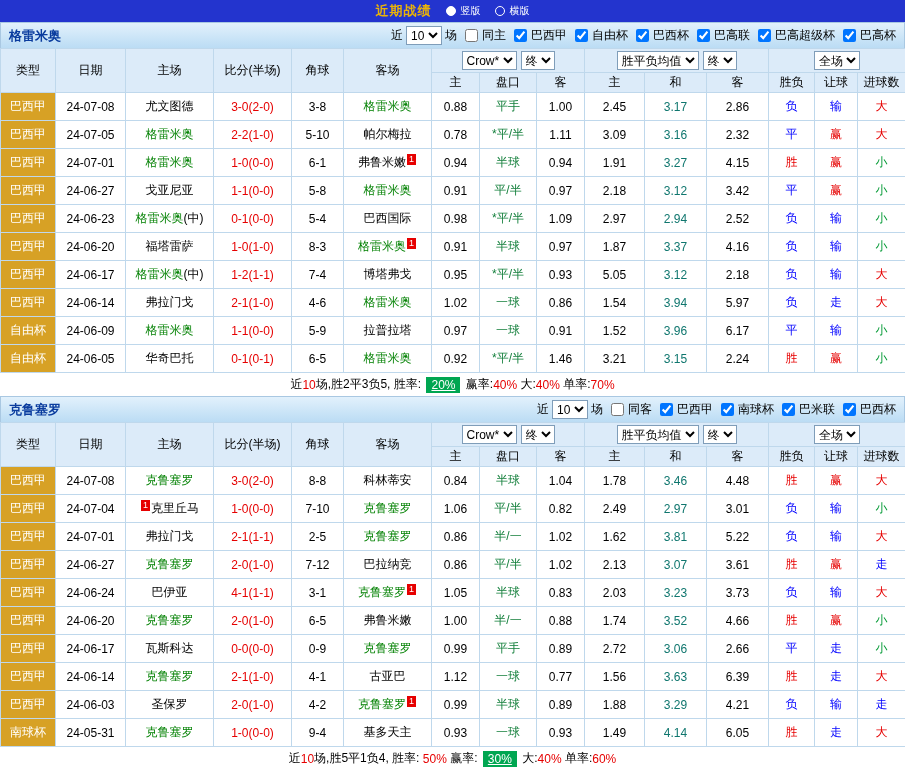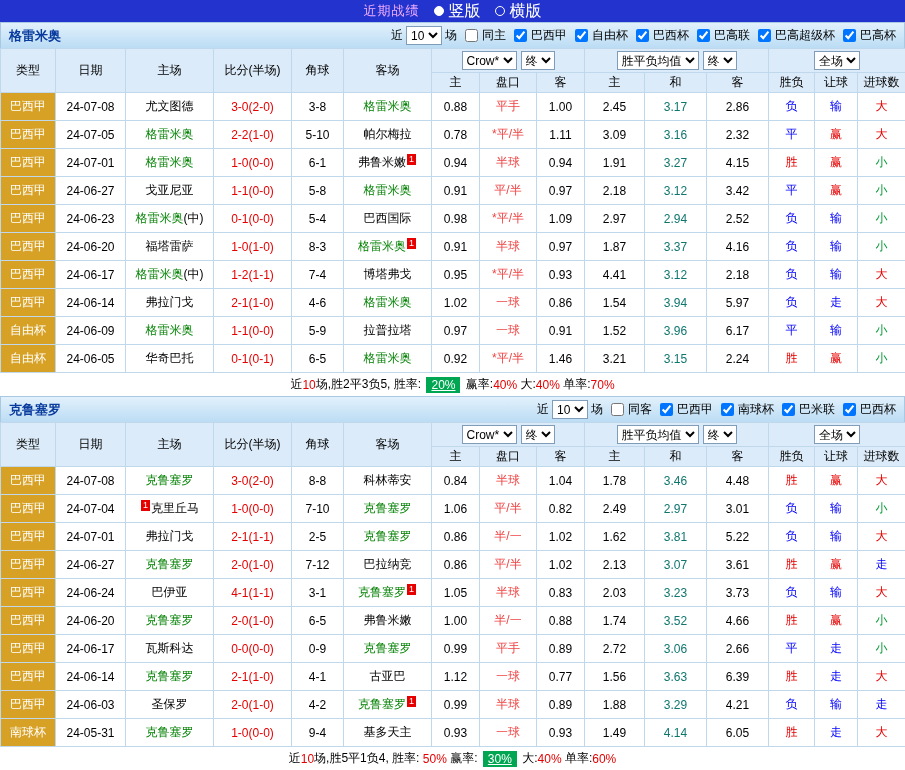--- a/index.html
+++ b/index.html
@@ -2,22 +2,22 @@
 <html><head>
 <meta charset="utf-8">
 <style>
   * { box-sizing: border-box; }
   html,body { margin:0; padding:0; }
   body { font-family:"Liberation Sans", sans-serif; background:#fff; }
   .page { width:905px; height:770px; overflow:hidden; font-size:12px; }
 
   
   .topbar { height:22px; background:#2334CE; display:flex; align-items:center; justify-content:center; gap:14px; color:#fff; }
-  .topbar-title { color:#f0abfc; font-weight:normal; font-size:13px; letter-spacing:1px; }
-  .radio-opt { display:flex; align-items:center; gap:5px; cursor:pointer; font-size:16px; }
+  .topbar-title { color:#eab308; font-weight:bold; font-size:13px; letter-spacing:1px; }
+  .radio-opt { display:flex; align-items:center; gap:5px; cursor:pointer; font-size:10px; }
   .radio-circle { width:10px; height:10px; border-radius:50%; border:1px solid #fff; display:inline-block; background:transparent; }
   .radio-circle.sel { background:#fff; }
 
   
   .sec-header { height:26px; background:linear-gradient(#E2F1FC,#BBDCF4); border:1px solid #A9C8E2; border-bottom:none; display:flex; align-items:center; padding:0 8px; }
   .team-name { color:#0A3C9E; font-weight:bold; font-size:13px; }
   .filters { margin-left:auto; display:flex; align-items:center; gap:3px; color:#000; }
   .filters select { font-size:12px; height:19px; border:1px solid #7F9DB9; background:#fff; }
   .filters input[type=checkbox] { width:13px; height:13px; margin:0 1px 0 5px; }
 
@@ -25,21 +25,21 @@
   table { border-collapse:collapse; table-layout:fixed; width:905px; }
   th, td { border:1px solid #BFD8EC; text-align:center; font-weight:normal; overflow:hidden; white-space:nowrap; font-size:12px; padding:0; }
   thead th { background:#DCEBF9; color:#000; }
   thead tr.h1 th { height:24px; }
   thead tr.h2 th { height:20px; }
   thead select { font-size:12px; height:19px; border:1px solid #7F9DB9; background:#fff; margin:0 2px; }
   tbody td { height:28px; background:#fff; }
   td.league { background:#D7A125; color:#fff; }
   .focus { color:#008000; }
   .score { color:#E60000; }
-  .handicap { color:#ef4444; }
+  .handicap { color:#15803d; }
   .euro-draw { color:#0f766e; }
   .c-red { color:#E60000; }
   .c-blue { color:#0000FF; }
   .c-green { color:#009933; }
   .badge1 { display:inline-block; background:#E60000; color:#fff; font-size:9px; line-height:11px; height:11px; padding:0 2px; vertical-align:4px; margin:0 1px; }
 
   
   .summary { height:23px; display:flex; align-items:center; justify-content:center; }
   .summary span { white-space:pre; }
   .sum-red { color:#E60000; }
@@ -239,21 +239,21 @@
           <tr>
             <td class="league">巴西甲</td>
             <td>24-06-17</td>
             <td class="team-cell"><span class="focus">格雷米奥</span><span>(中)</span></td>
             <td class="score">1-2(1-1)</td>
             <td>7-4</td>
             <td class="team-cell"><span>博塔弗戈</span></td>
             <td>0.95</td>
             <td class="handicap">*平/半</td>
             <td>0.93</td>
-            <td>4.41</td>
+            <td>5.05</td>
             <td class="euro-draw">3.12</td>
             <td>2.18</td>
             <td class="c-blue">负</td>
             <td class="c-blue">输</td>
             <td class="c-red">大</td>
           </tr>
           <tr>
             <td class="league">巴西甲</td>
             <td>24-06-14</td>
             <td class="team-cell"><span>弗拉门戈</span></td>

